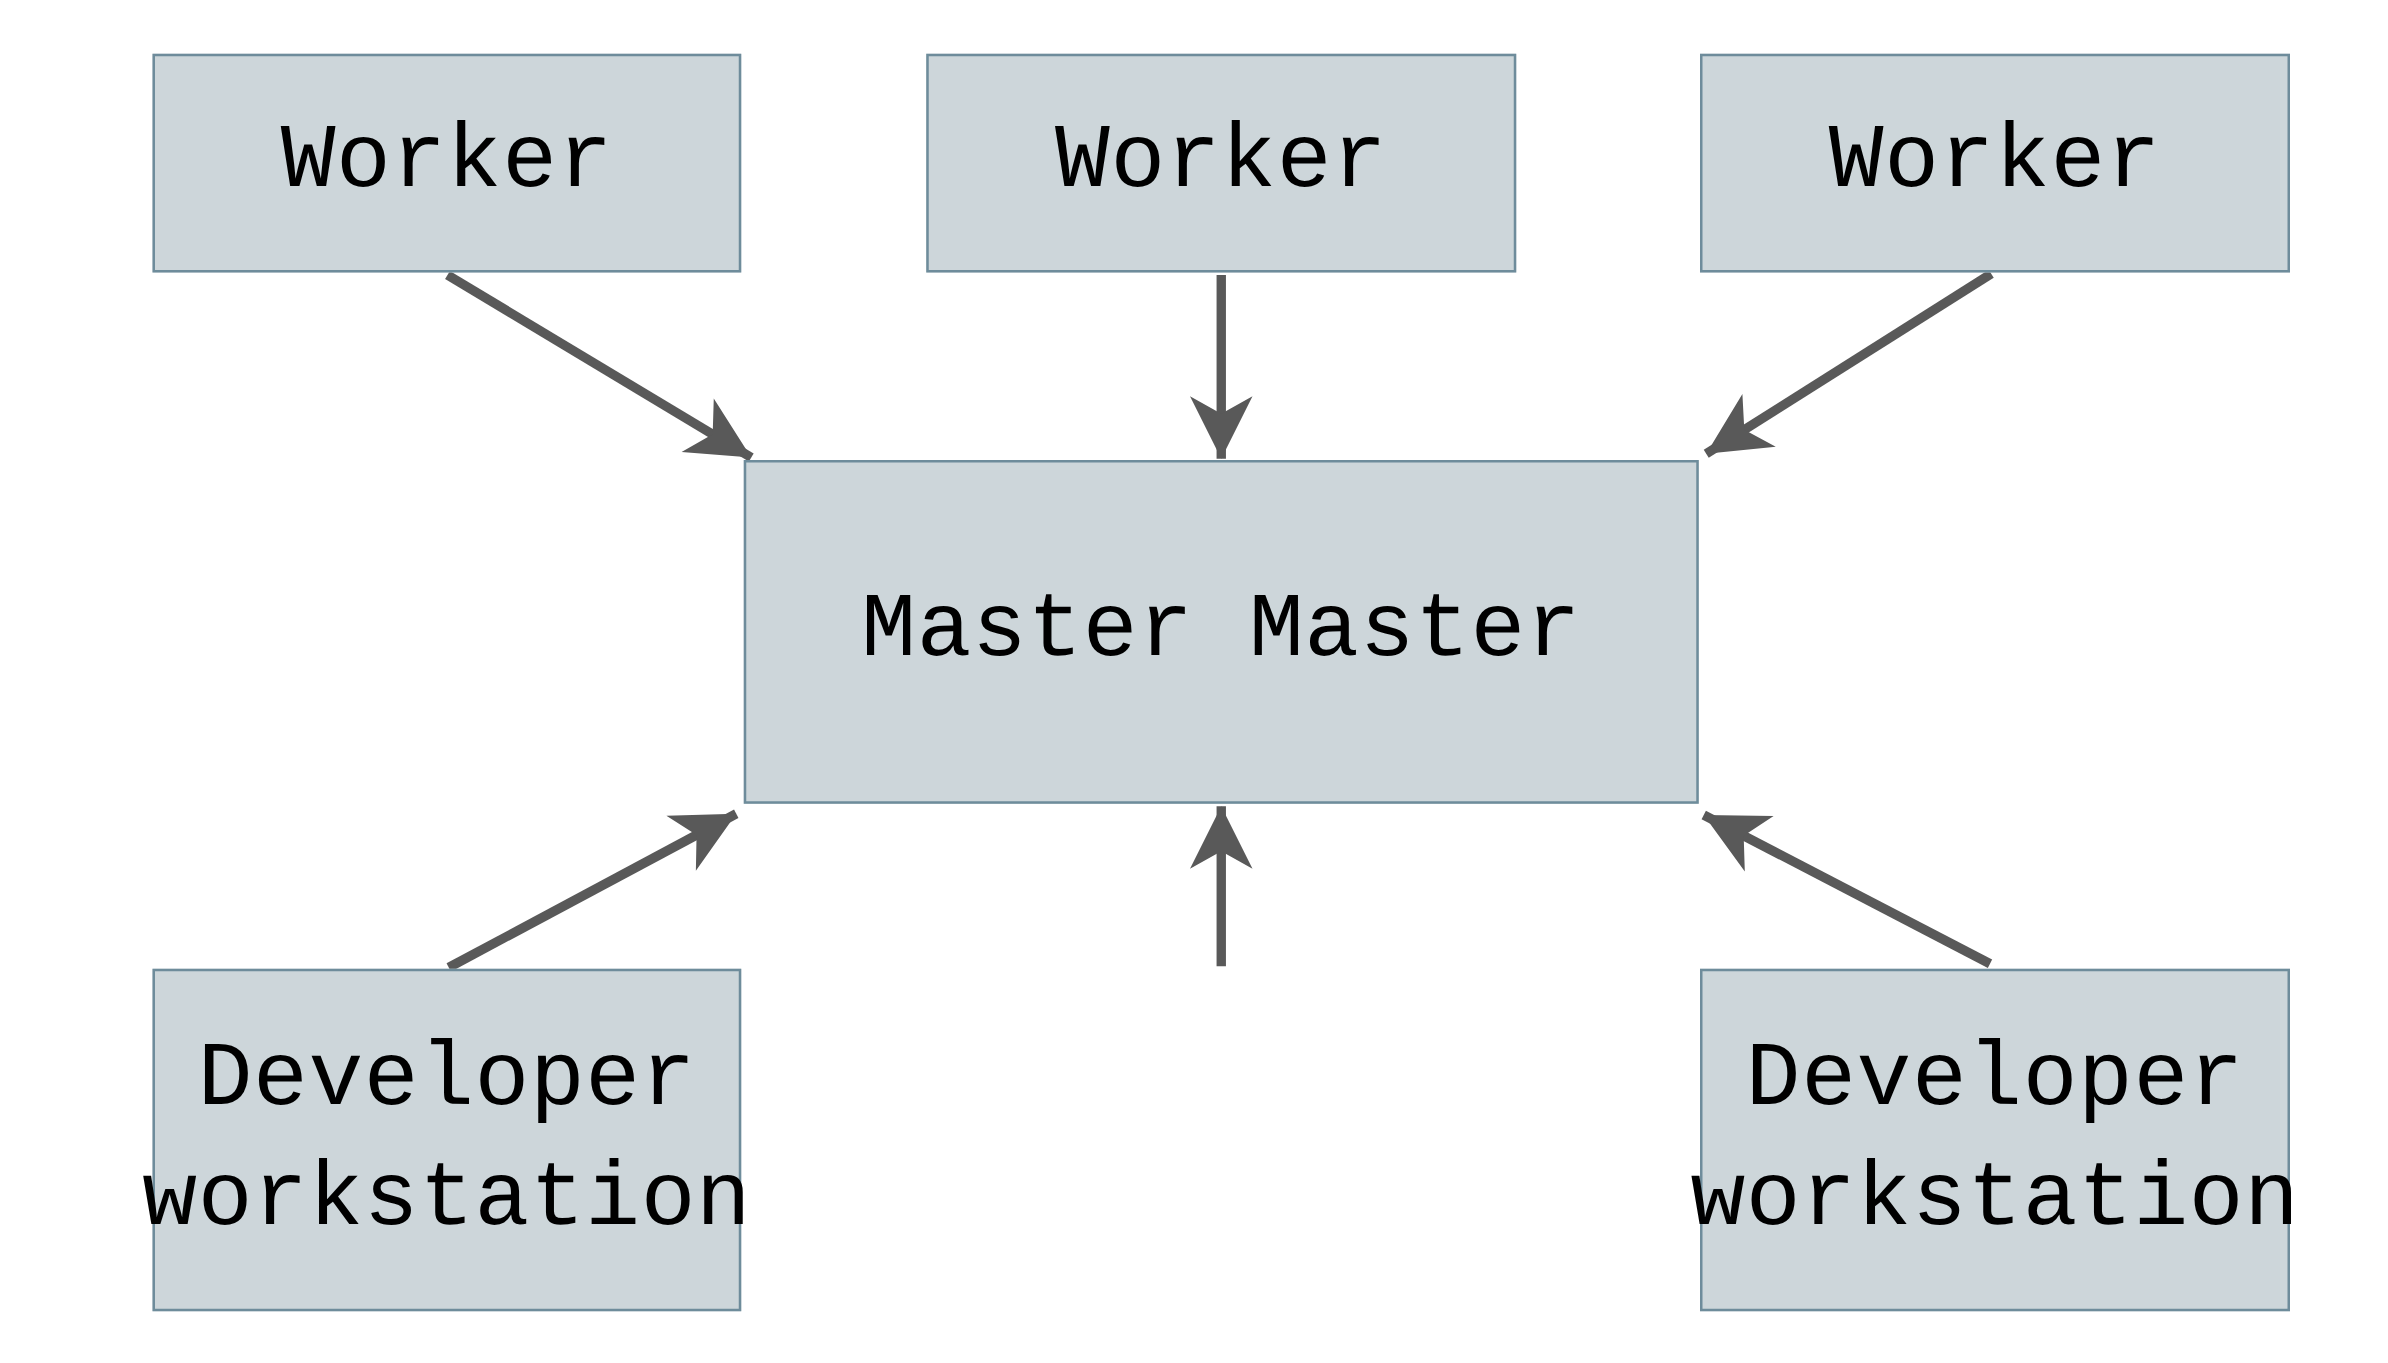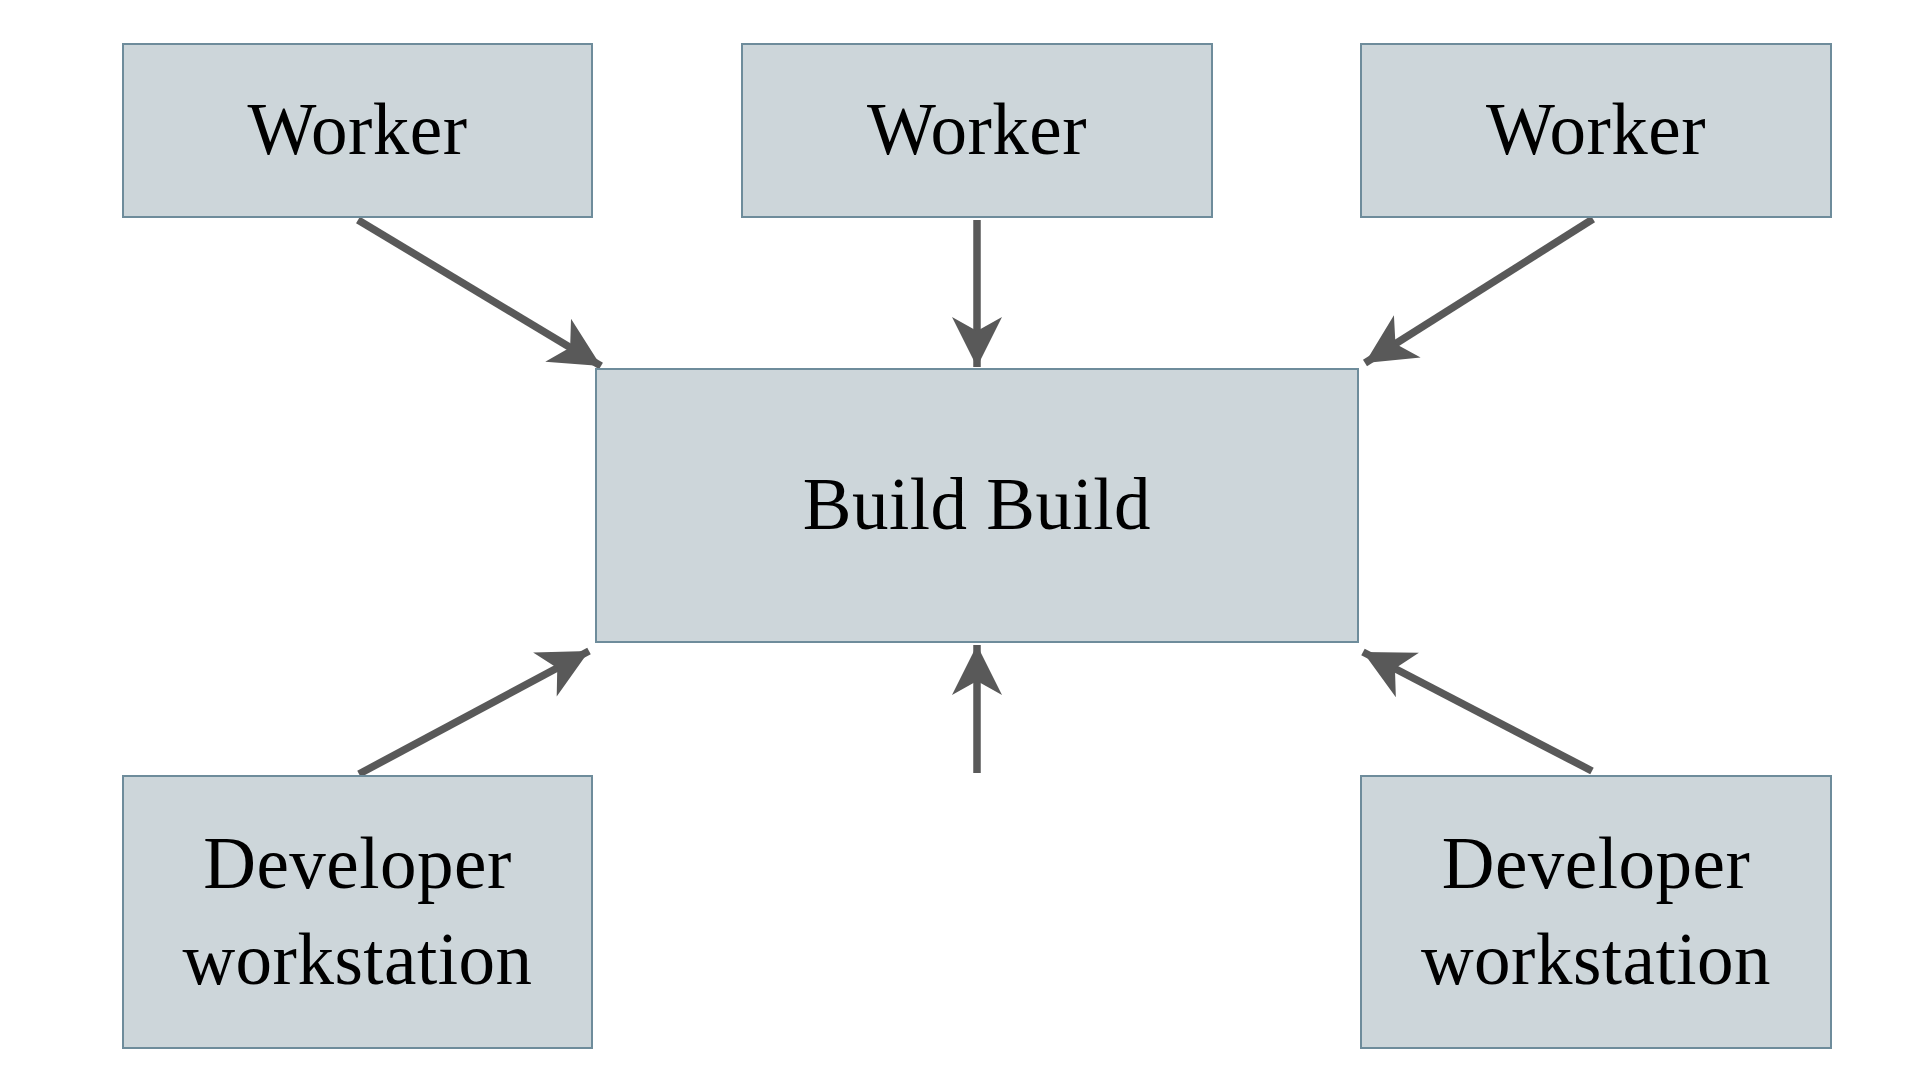--- a/index.html
+++ b/index.html
@@ -6,21 +6,21 @@
     margin: 0;
     padding: 0;
     background: #ffffff;
   }
   .canvas {
     position: relative;
     width: 1910px;
     height: 1090px;
     background: #ffffff;
     overflow: hidden;
-    font-family: Liberation Serif, serif;
+    font-family: Liberation Mono, monospace;
   }
   .edges {
     position: absolute;
     left: 0;
     top: 0;
     width: 1910px;
     height: 1090px;
     pointer-events: none;
   }
   .node {
@@ -81,21 +81,21 @@
 
   <div class="node n-worker-center">
     <span class="label">Worker</span>
   </div>
 
   <div class="node n-worker-right">
     <span class="label">Worker</span>
   </div>
 
   <div class="node n-build-master">
-    <span class="label">Build Build</span>
+    <span class="label">Master Master</span>
   </div>
 
   <div class="node n-dev-left">
     <span class="label">Developer workstation</span>
   </div>
 
 
   <div class="node n-dev-right">
     <span class="label">Developer workstation</span>
   </div>

